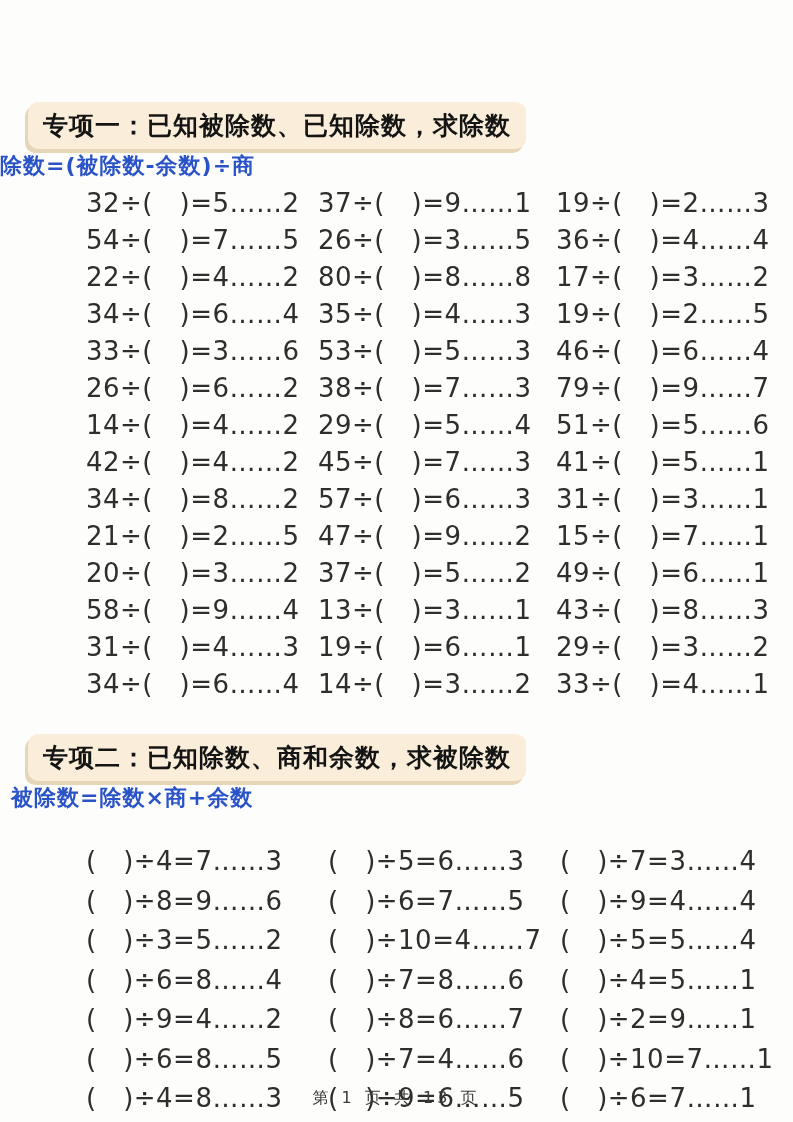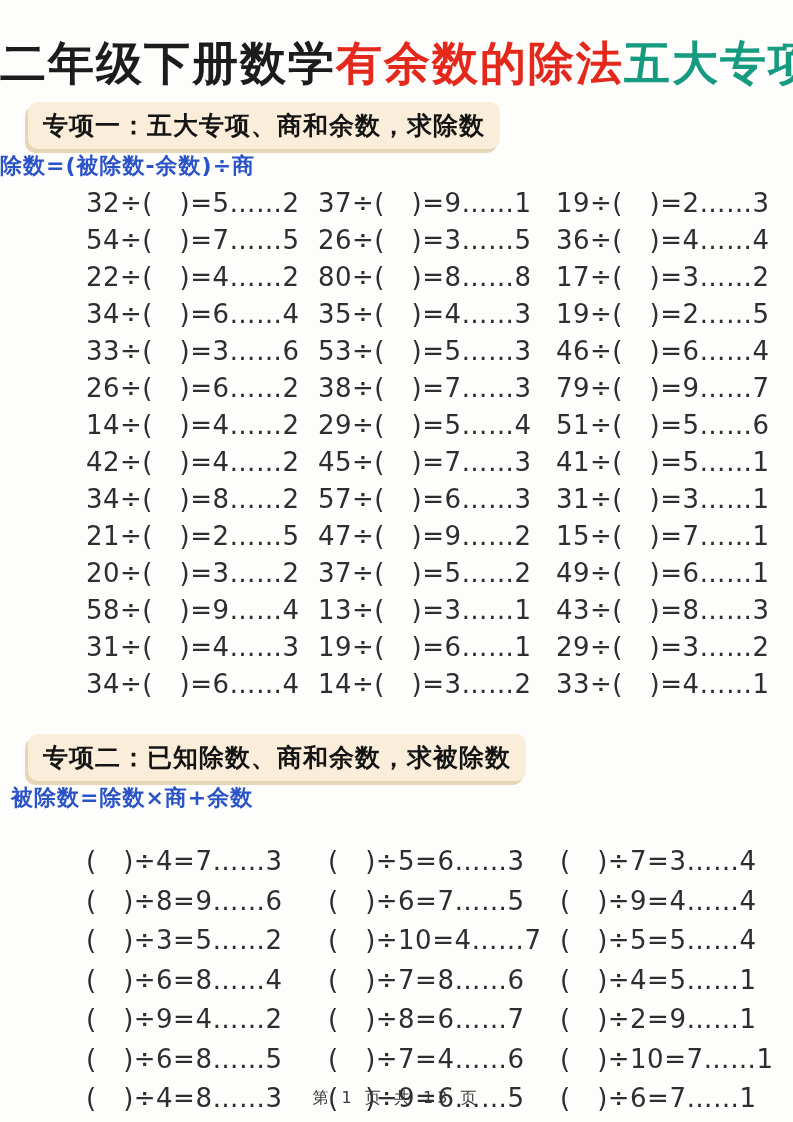--- a/index.html
+++ b/index.html
@@ -94,24 +94,23 @@
     font-size: 16px;
     letter-spacing: 4px;
     color: #3a3a3a;
   }
 </style>
 </head>
 <body>
 
 <div class="page">
 
-  <h1 class="title"><span class="t-black">二年级下册数学</span><span class="t-red">有余数的除法</span><span class="t-teal">五大专项</span></h1>
 
   <div class="badge badge1">
-    <span>专项一：五大专项、商和余数，求除数</span>
+    <span>专项一：已知被除数、已知除数，求除数</span>
   </div>
 
   <div class="formula formula1">除数=(被除数-余数)÷商</div>
 
   <div class="grid grid1" id="grid1"><span class="cell">32÷(　)=5……2</span><span class="cell">37÷(　)=9……1</span><span class="cell">19÷(　)=2……3</span><span class="cell">54÷(　)=7……5</span><span class="cell">26÷(　)=3……5</span><span class="cell">36÷(　)=4……4</span><span class="cell">22÷(　)=4……2</span><span class="cell">80÷(　)=8……8</span><span class="cell">17÷(　)=3……2</span><span class="cell">34÷(　)=6……4</span><span class="cell">35÷(　)=4……3</span><span class="cell">19÷(　)=2……5</span><span class="cell">33÷(　)=3……6</span><span class="cell">53÷(　)=5……3</span><span class="cell">46÷(　)=6……4</span><span class="cell">26÷(　)=6……2</span><span class="cell">38÷(　)=7……3</span><span class="cell">79÷(　)=9……7</span><span class="cell">14÷(　)=4……2</span><span class="cell">29÷(　)=5……4</span><span class="cell">51÷(　)=5……6</span><span class="cell">42÷(　)=4……2</span><span class="cell">45÷(　)=7……3</span><span class="cell">41÷(　)=5……1</span><span class="cell">34÷(　)=8……2</span><span class="cell">57÷(　)=6……3</span><span class="cell">31÷(　)=3……1</span><span class="cell">21÷(　)=2……5</span><span class="cell">47÷(　)=9……2</span><span class="cell">15÷(　)=7……1</span><span class="cell">20÷(　)=3……2</span><span class="cell">37÷(　)=5……2</span><span class="cell">49÷(　)=6……1</span><span class="cell">58÷(　)=9……4</span><span class="cell">13÷(　)=3……1</span><span class="cell">43÷(　)=8……3</span><span class="cell">31÷(　)=4……3</span><span class="cell">19÷(　)=6……1</span><span class="cell">29÷(　)=3……2</span><span class="cell">34÷(　)=6……4</span><span class="cell">14÷(　)=3……2</span><span class="cell">33÷(　)=4……1</span></div>
 
   <div class="badge badge2">
     <span>专项二：已知除数、商和余数，求被除数</span>
   </div>
 

